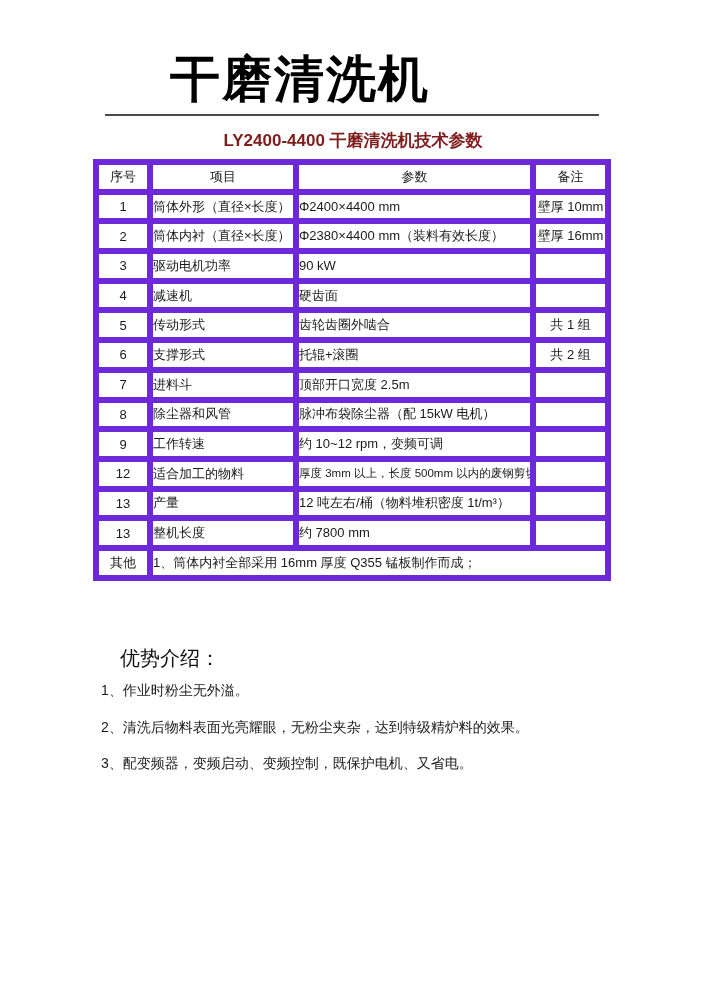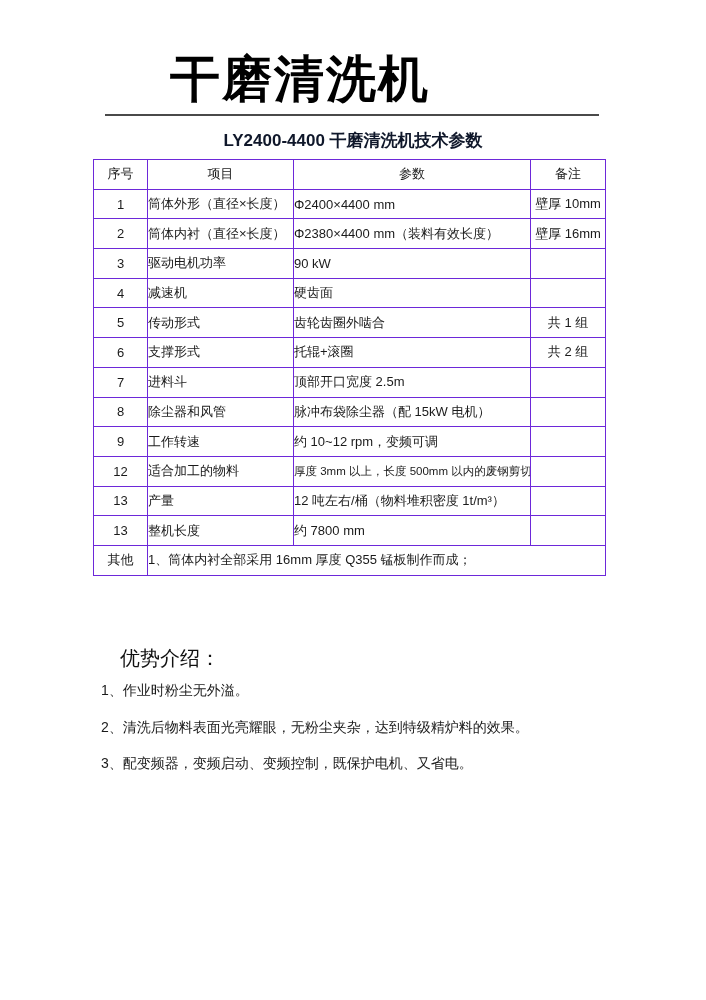--- a/index.html
+++ b/index.html
@@ -37,35 +37,35 @@
     margin: 0;
   }
   .page-subtitle {
     position: absolute;
     top: 129px;
     left: 0;
     width: 706px;
     text-align: center;
     font-size: 17px;
     font-weight: 700;
-    color: #0f172a;
+    color: #7f1d1d;
   }
   table.spec-table {
     position: absolute;
     top: 159px;
     left: 93px;
     width: 512px;
     border-collapse: collapse;
     table-layout: fixed;
     font-size: 13px;
     font-weight: 500;
     color: #1a1a1a;
   }
   table.spec-table td, table.spec-table th {
-    border: 1px solid #6d28d9;
+    border: 6px solid #6d28d9;
     height: 29.7px;
     padding: 0;
     box-sizing: border-box;
     vertical-align: middle;
     font-weight: 500;
     white-space: nowrap;
     overflow: hidden;
   }
   table.spec-table th {
     text-align: center;

